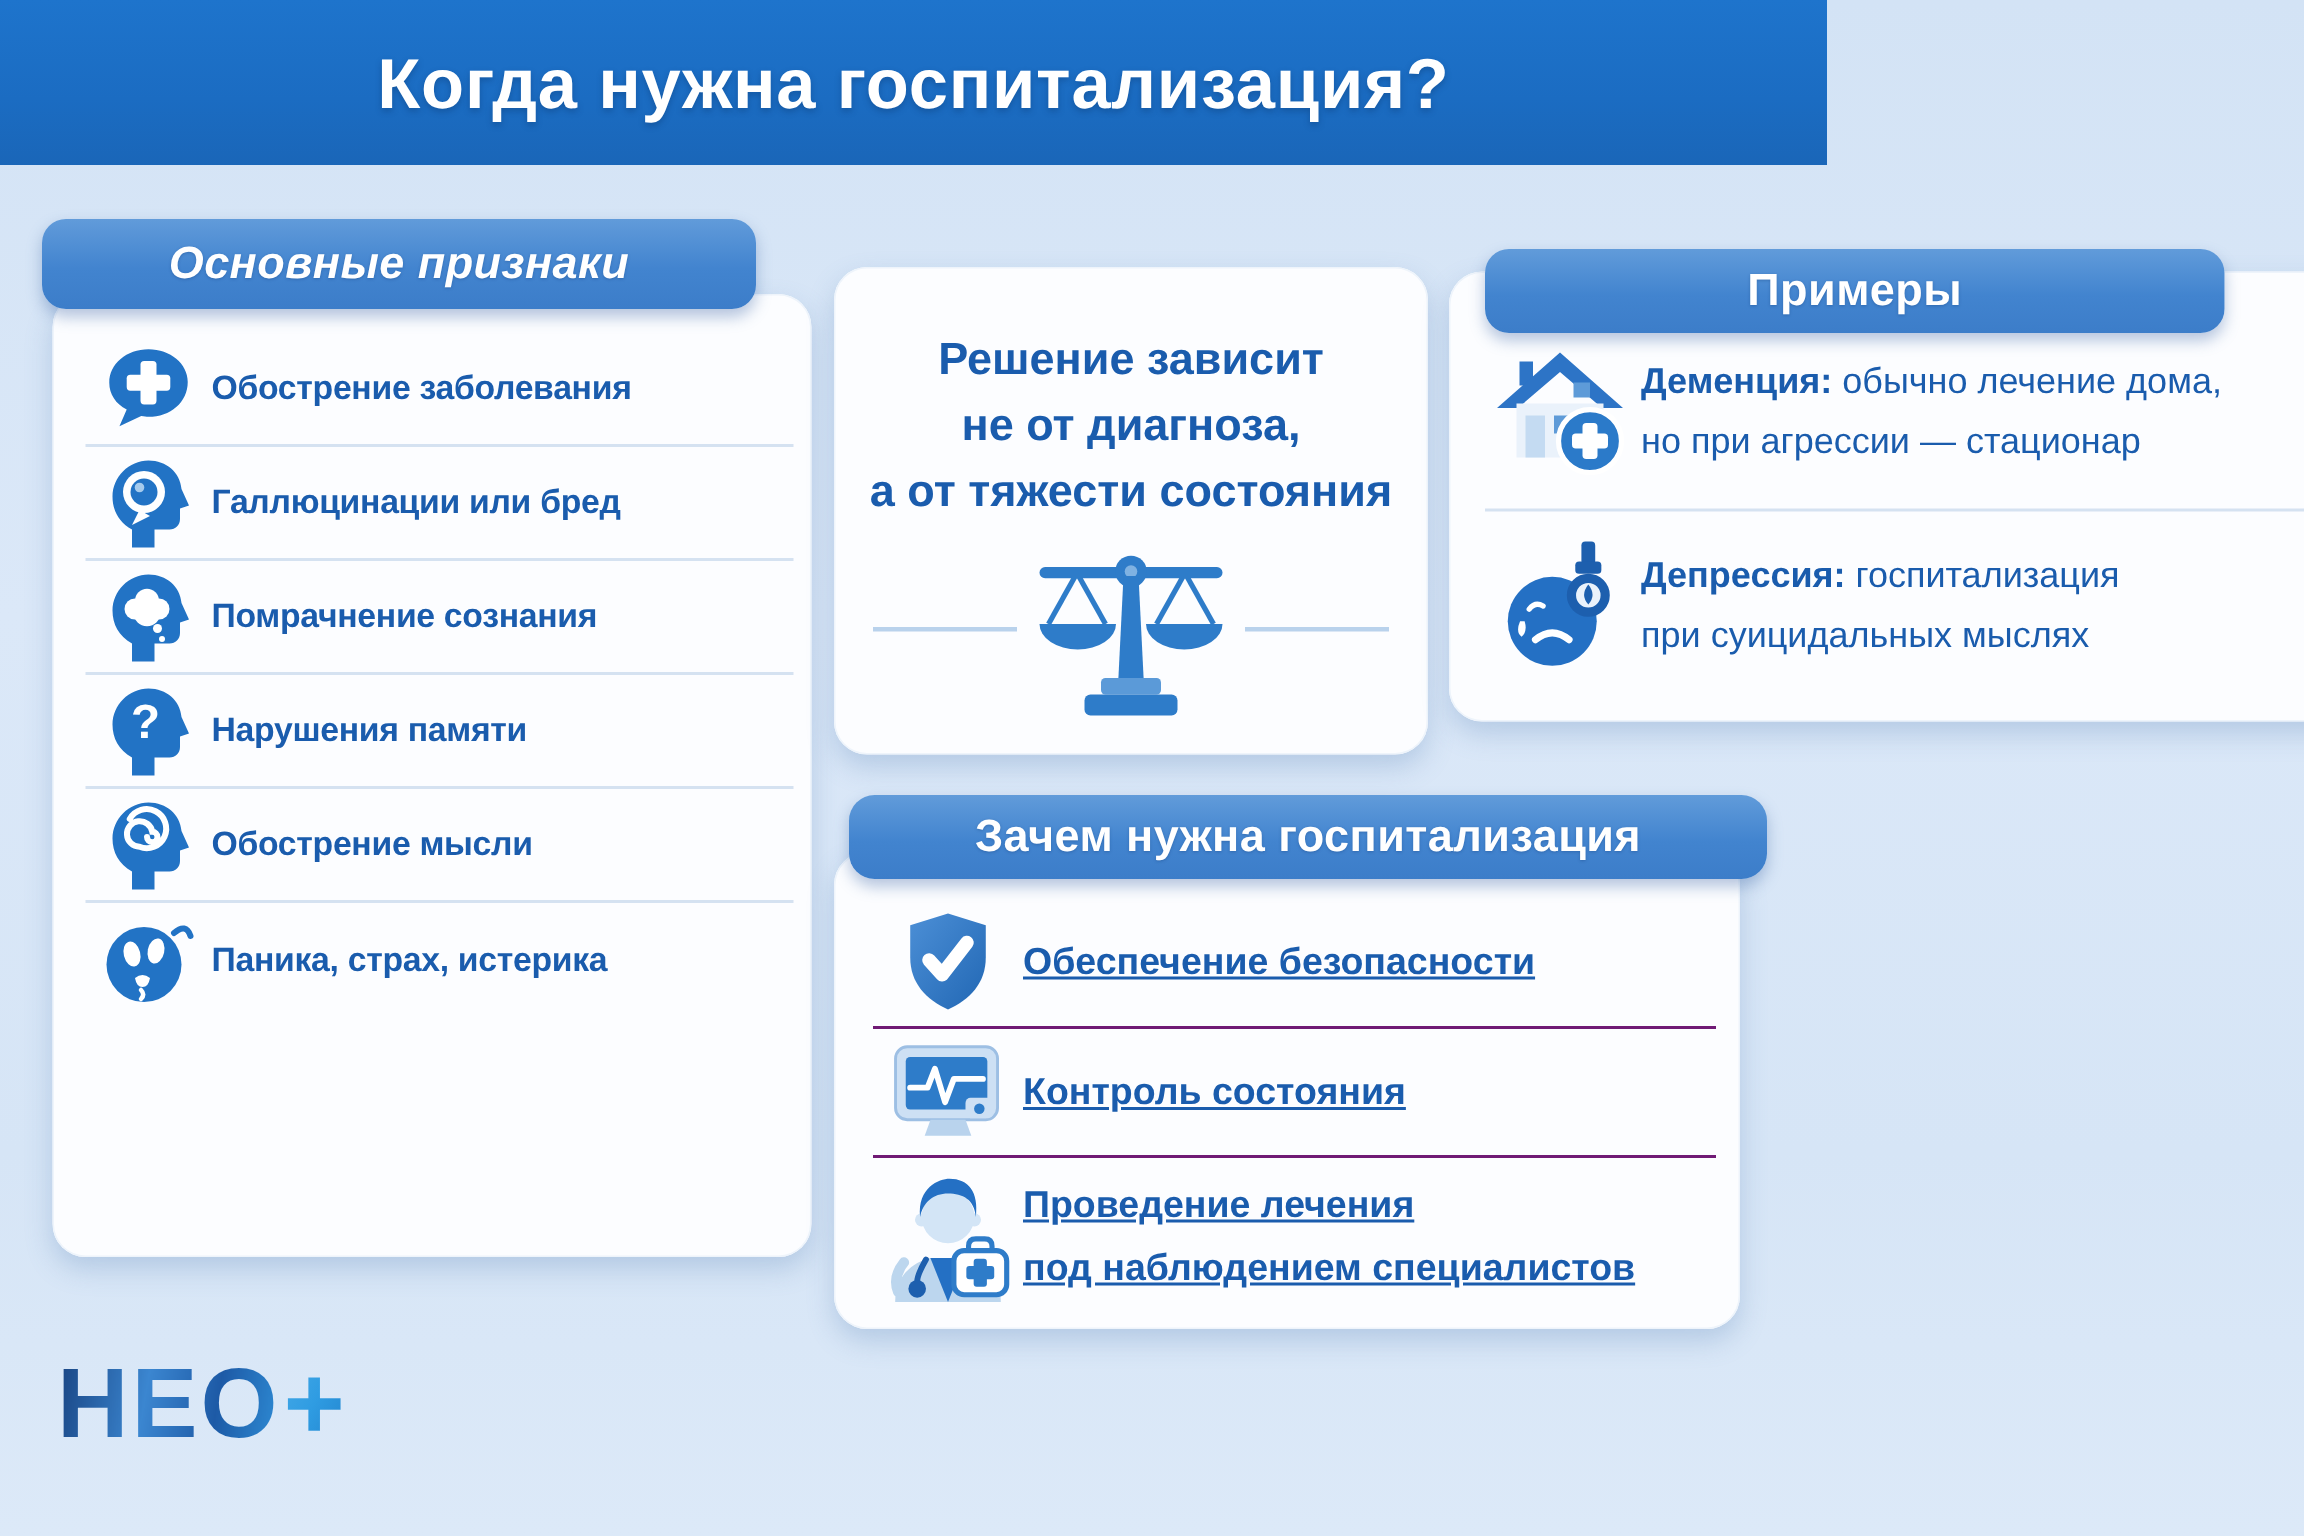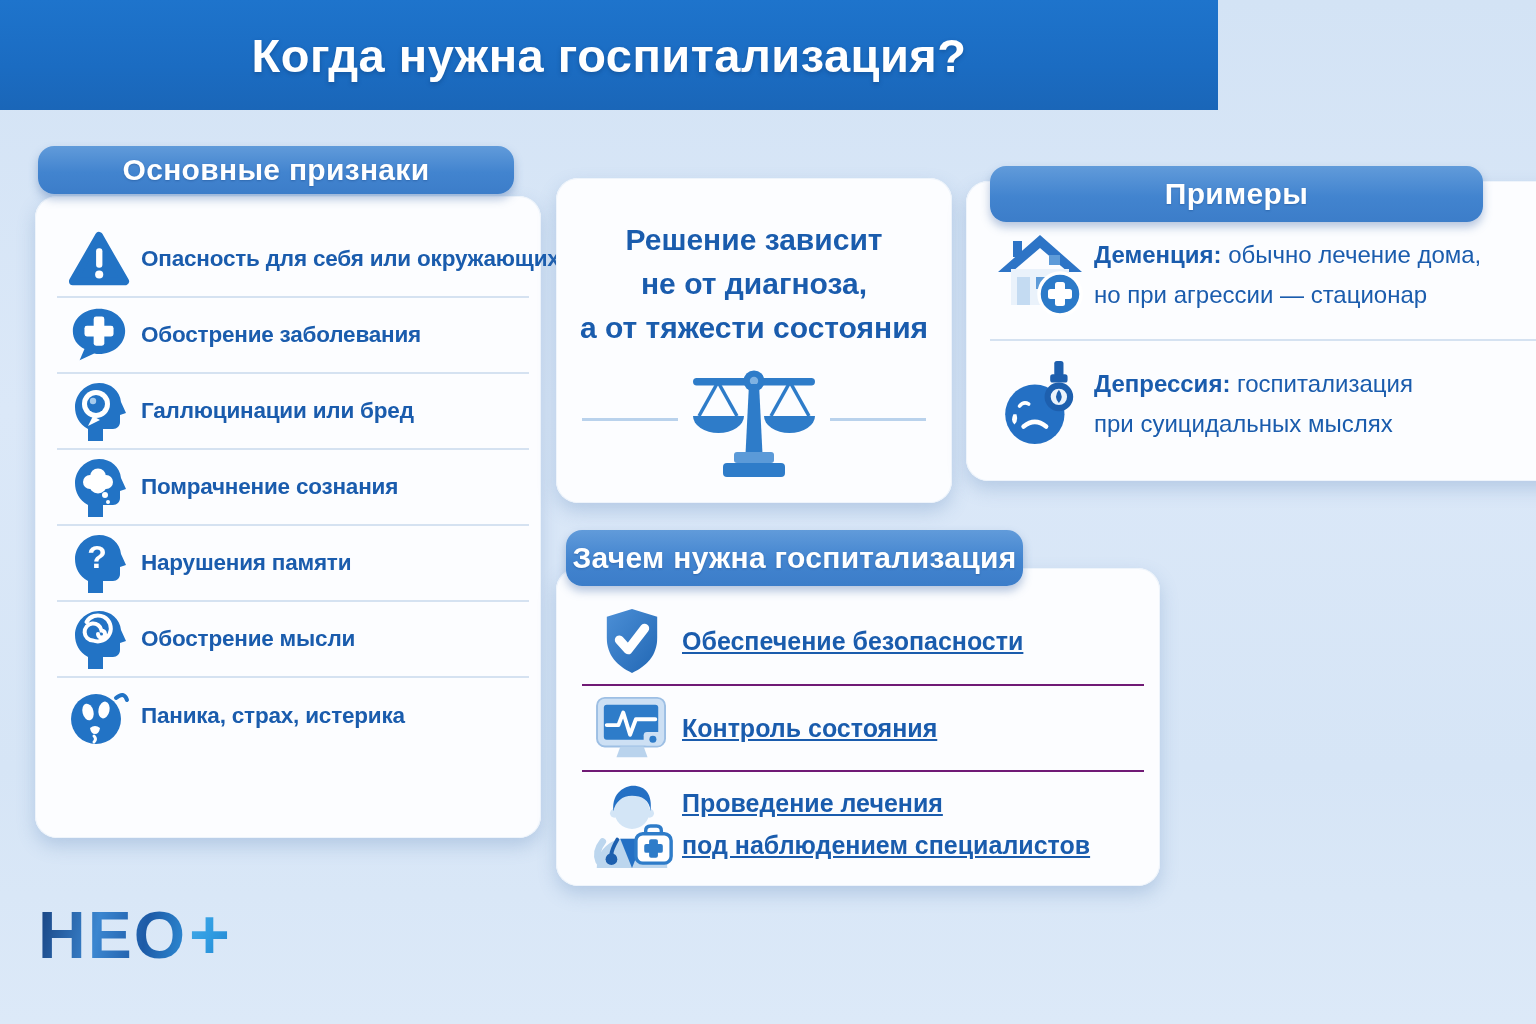--- a/index.html
+++ b/index.html
@@ -25,21 +25,21 @@
   .pill{
     position:absolute;z-index:3;border-radius:16px;
     background:linear-gradient(180deg,#619bda 0%,#4284cf 55%,#3c7dc9 100%);
     box-shadow:0 5px 10px rgba(70,110,170,.40);
     display:flex;align-items:center;justify-content:center;
     color:#fff;font-weight:700;font-size:30px;letter-spacing:.3px;
     text-shadow:0 1px 2px rgba(20,60,120,.35);
   }
   
   .signs-card{left:35px;top:196px;width:506px;height:642px;padding:26px 12px 6px 22px;}
-  .signs-pill{left:38px;top:146px;width:476px;height:48px;}
+  .signs-pill{left:28px;top:146px;width:476px;height:60px;font-style:italic;}
   .sign-row{display:flex;align-items:center;height:76px;border-bottom:2px solid #d5e2f1;}
   .sign-row:last-child{border-bottom:none;}
   .sign-icon{width:84px;min-width:84px;display:flex;align-items:center;justify-content:center;}
   .sign-label{color:#1a5cad;font-weight:700;font-size:22.5px;letter-spacing:-.2px;white-space:nowrap;}
   
   .decision-card{left:556px;top:178px;width:396px;height:325px;overflow:visible;}
   .decision-text{margin-top:40px;text-align:center;color:#1a5cad;font-weight:700;font-size:30px;line-height:44px;}
   .scale-line{position:absolute;height:2.5px;background:#b9d2ec;top:240px;}
   .scale-line.left{left:26px;width:96px;}
   .scale-line.right{left:274px;width:96px;}
@@ -47,21 +47,21 @@
   
   .examples-card{left:966px;top:181px;width:612px;height:300px;padding:30px 14px 10px 24px;}
   .examples-pill{left:990px;top:146px;width:493px;height:56px;margin-top:20px;}
   .example-row{display:flex;align-items:center;height:128px;}
   .example-row + .example-row{border-top:2px solid #d5e2f1;}
   .example-icon{width:104px;min-width:104px;display:flex;align-items:center;justify-content:center;}
   .example-text{color:#1a5cad;font-size:24px;font-weight:400;line-height:40px;}
   .example-term{font-weight:700;}
   
   .purpose-card{left:556px;top:568px;width:604px;height:318px;padding:30px 16px 8px 26px;}
-  .purpose-pill{left:566px;top:530px;width:457px;height:56px;}
+  .purpose-pill{left:566px;top:530px;width:612px;height:56px;border-radius:17px;}
   .purpose-row{display:flex;align-items:center;height:86px;}
   .purpose-row + .purpose-row{border-top:2px solid #701a75;}
   .purpose-row.tall{height:106px;}
   .purpose-icon{width:100px;min-width:100px;display:flex;align-items:center;justify-content:center;}
   .purpose-label{color:#1a5cad;font-weight:700;font-size:25px;line-height:42px;text-decoration:underline;}
   
   .logo{position:absolute;left:38px;top:895px;display:flex;align-items:center;}
   .logo-neo{
     font-size:66px;font-weight:800;letter-spacing:2px;
     background:linear-gradient(100deg,#17417f 0%,#3b86d0 40%,#1d5aa6 70%,#2f8fd8 100%);
@@ -82,30 +82,20 @@
   <div class="header-band">
     <div class="page-title">Когда нужна госпитализация?</div>
   </div>
 
   <div class="pill signs-pill">
     <span>Основные признаки</span>
   </div>
   <div class="card signs-card">
 
 
-    <div class="sign-row">
-      <span class="sign-icon">
-        <svg width="64" height="62" viewBox="0 0 64 64">
-          <path d="M32 8 L59 55 H5 Z" fill="#2273c5" stroke="#2273c5" stroke-width="8" stroke-linejoin="round"></path>
-          <rect x="29" y="21" width="6.5" height="20" rx="3" fill="#fff"></rect>
-          <circle cx="32.2" cy="48" r="4.2" fill="#fff"></circle>
-        </svg>
-      </span>
-      <span class="sign-label">Опасность для себя или окружающих</span>
-    </div>
 
     <div class="sign-row">
       <span class="sign-icon">
         <svg width="64" height="62" viewBox="0 0 64 64">
           <path d="M32 5 C17 5 5 15 5 28 c0 8 4.5 14.5 12 18.5 L12 58 l15 -7 c2 .4 3.5 .5 5 .5 15 0 27 -10 27 -24 C59 15 47 5 32 5Z" fill="#2273c5"></path>
           <rect x="26.5" y="13" width="11" height="30" rx="2.5" fill="#fff"></rect>
           <rect x="17" y="22.5" width="30" height="11" rx="2.5" fill="#fff"></rect>
         </svg>
       </span>
       <span class="sign-label">Обострение заболевания</span>

